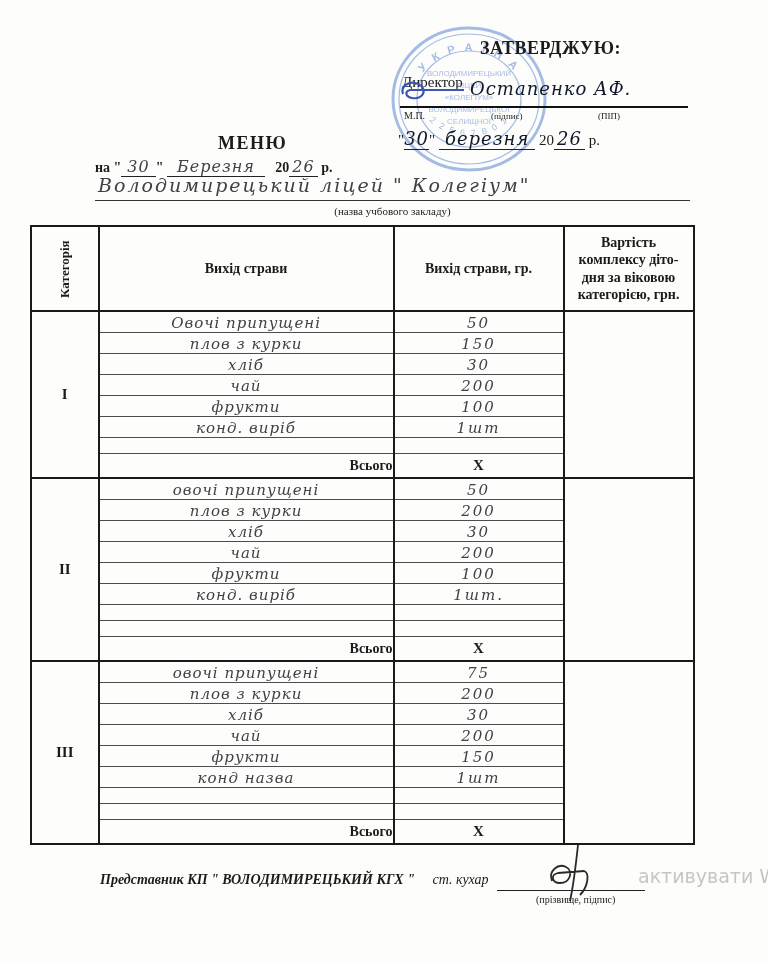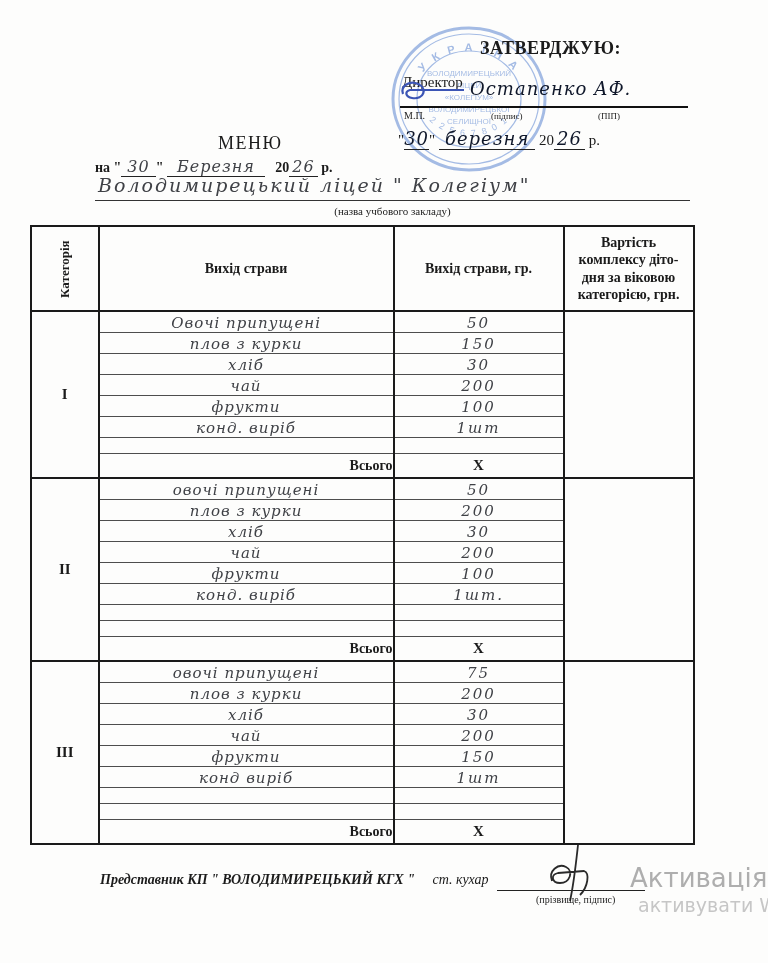--- a/index.html
+++ b/index.html
@@ -20,21 +20,21 @@
   .sig-line{position:absolute;left:400px;top:84px;width:288px;height:22px;border-bottom:2px solid #111;}
   .sig-name{position:absolute;left:470px;top:78px;font-size:18px;}
   .sig-flourish{position:absolute;left:398px;top:76px;}
   .mp{position:absolute;left:404px;top:110px;font-size:10px;}
   .cap-pidpys{position:absolute;left:455px;top:111px;font-size:9px;margin-left:36px;}
   .cap-pip{position:absolute;left:598px;top:111px;font-size:9px;}
   .date-top{position:absolute;left:398px;top:128px;font-size:15px;}
   .date-top .uline{display:inline-block;border-bottom:1.5px solid #222;}
   .date-top .hb{font-size:18px;}
   
-  .menu-title{position:absolute;left:218px;top:133px;font-weight:normal;font-size:18px;letter-spacing:1.5px;}
+  .menu-title{position:absolute;left:218px;top:133px;font-weight:bold;font-size:18px;letter-spacing:1.5px;}
   .date-mid{position:absolute;left:95px;top:157px;font-size:14px;font-weight:bold;}
   .date-mid .uline{display:inline-block;border-bottom:1.5px solid #222;}
   .date-mid .hb{font-size:16px;font-weight:normal;}
   .school-line{position:absolute;left:95px;top:172px;width:595px;height:28px;border-bottom:1.5px solid #333;}
   .school-name{position:absolute;left:98px;top:174px;font-size:19px;letter-spacing:2px;}
   .school-cap{position:absolute;left:95px;top:205px;width:595px;text-align:center;font-size:11px;}
   
   #menu-table{position:absolute;left:30px;top:225px;border-collapse:collapse;table-layout:fixed;}
   #menu-table col.c1{width:65px;} #menu-table col.c2{width:295px;}
   #menu-table col.c3{width:170px;} #menu-table col.c4{width:130px;}
@@ -240,21 +240,21 @@
         </tr>
         <tr class="item">
           <td class="nm"><span class="hand">чай</span></td>
           <td class="out"><span class="hand">200</span></td>
         </tr>
         <tr class="item">
           <td class="nm"><span class="hand">фрукти</span></td>
           <td class="out"><span class="hand">150</span></td>
         </tr>
         <tr class="item">
-          <td class="nm"><span class="hand">конд  виріб</span></td>
+          <td class="nm"><span class="hand">конд  назва</span></td>
           <td class="out"><span class="hand">1шт</span></td>
         </tr>
         <tr class="blank">
           <td class="nm"></td>
           <td class="out"></td>
         </tr>
         <tr class="blank">
           <td class="nm"></td>
           <td class="out"></td>
         </tr>
@@ -269,17 +269,16 @@
     <span class="co">Представник  КП " ВОЛОДИМИРЕЦЬКИЙ  КГХ "</span>
     &nbsp;&nbsp;&nbsp;&nbsp;<span>ст. кухар</span>
   </div>
   <div class="cook-line"></div>
   <svg class="cook-sig" width="60" height="62" viewBox="0 0 60 62">
     <path d="M38,2 C36,20 34,40 30,58 M12,38 C8,28 18,20 26,24 C34,28 30,40 20,40 C12,40 10,32 18,30 L44,28 C50,30 48,44 40,52" fill="none" stroke="#2a2a2a" stroke-width="1.8"></path>
   </svg>
   <div class="cook-cap">(прізвище, підпис)</div>
 
   <div id="watermark">
-    <div class="w1">Активація</div>
     <div class="w3">активувати W</div>
   </div>
 
 </div>
 
 </body></html>

